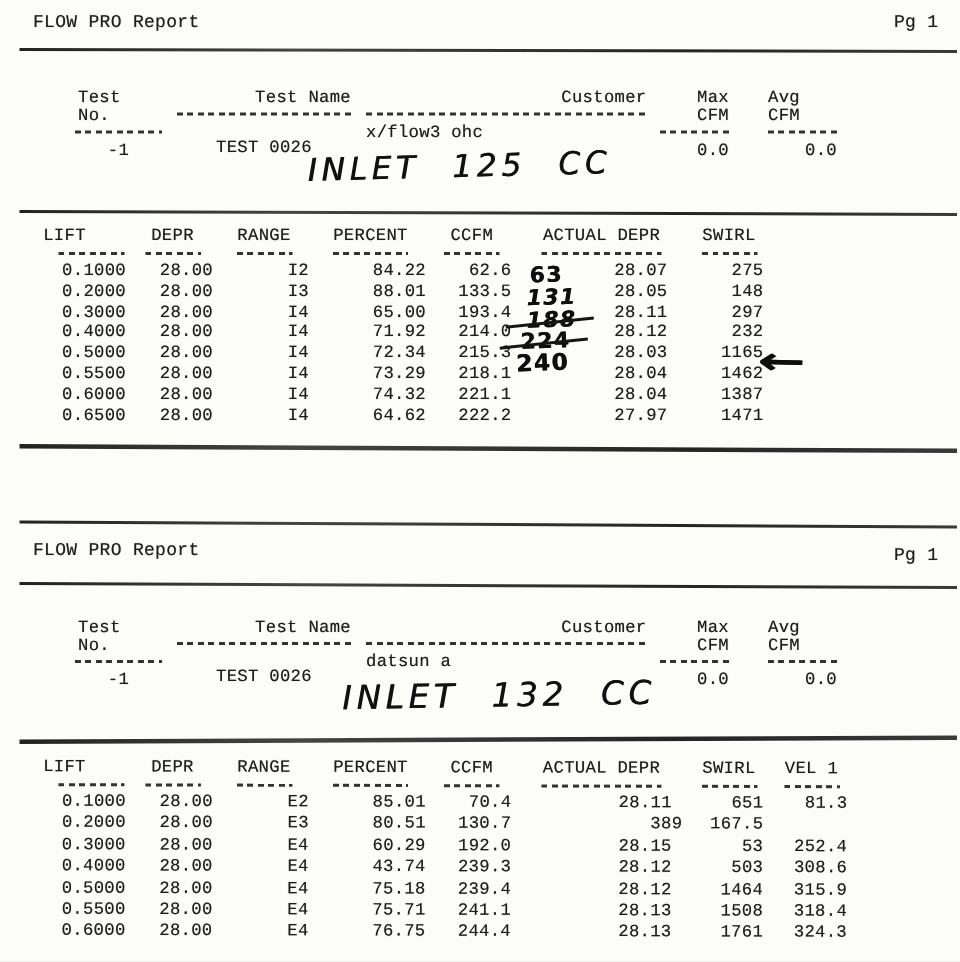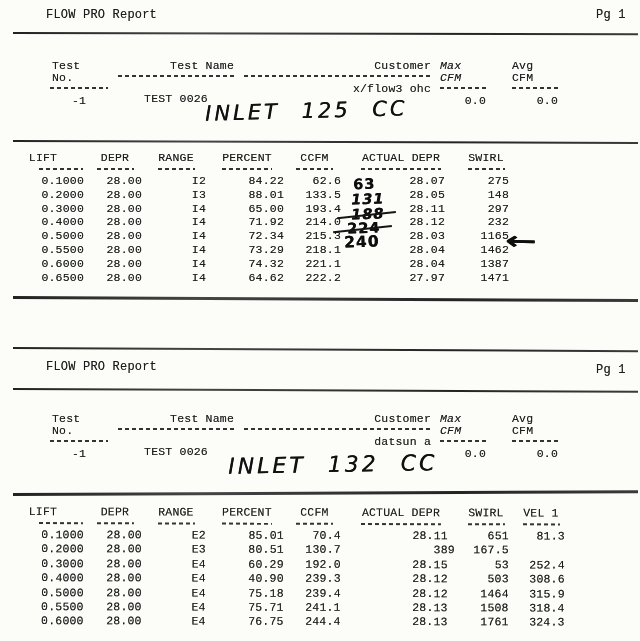--- a/index.html
+++ b/index.html
@@ -4,42 +4,42 @@
 <style>
   html,body{margin:0;padding:0;background:#e8e8e6;}
   .page{
     position:relative;width:640px;height:641px;margin:0 auto;
     background:#fcfcf9;overflow:hidden;
     font-family:"Liberation Mono","DejaVu Sans Mono",monospace;
     color:#1d1d1d;font-size:11.5px;letter-spacing:.2px;
     text-shadow:0 0 .5px rgba(20,20,20,.55);
   }
   
-  .rtitle{position:absolute;left:46px;font-size:12px;text-align:center;}
+  .rtitle{position:absolute;left:22px;font-size:12px;text-align:center;}
   .pg{position:absolute;left:596px;font-size:12px;}
   .rule{position:absolute;left:13px;width:625px;height:2px;
         background:linear-gradient(90deg,#222,#454545 30%,#242424 70%,#3a3a3a);
         transform-origin:left center;}
   .r1{top:32px;transform:rotate(.12deg);}
   .r2{top:140px;transform:rotate(.18deg);}
   .r3{top:296px;height:2.5px;transform:rotate(.28deg);}
   .r4{top:347px;transform:rotate(.3deg);}
   .r5{top:388px;transform:rotate(.25deg);}
   .r6{top:493px;height:2.5px;transform:rotate(-.25deg);}
   
   .info{position:absolute;left:10px;width:625px;height:40px;}
   .ic{position:absolute;top:0;}
   .ih{display:block;line-height:12px;}
   .idash{display:block;height:2px;margin-top:3px;
          background:repeating-linear-gradient(90deg,#333 0 4px,transparent 4px 7px);}
   .iv{display:block;line-height:12px;margin-top:6px;}
   .ic1{left:40px;width:58px;}  .ic1 .ih{text-align:left;padding-left:2px;} .ic1 .iv{text-align:center;}
   .ic2{left:108px;width:116px;} .ic2 .ih{text-align:right;} .ic2 .iv{text-align:center;margin-top:16px;}
-  .ic3{left:234px;width:187px;} .ic3 .ih{text-align:right;} .ic3 .iv{text-align:right;}
-  .ic4{left:430px;width:46px;}  .ic4 .ih{text-align:left;font-style:italic;} .ic4 .iv{text-align:right;}
+  .ic3{left:234px;width:187px;} .ic3 .ih{text-align:right;} .ic3 .iv{}
+  .ic4{left:430px;width:46px;}  .ic4 .ih{text-align:right;} .ic4 .iv{text-align:right;}
   .ic5{left:502px;width:46px;}  .ic5 .ih{} .ic5 .iv{text-align:right;}
   
   .tbl{position:absolute;left:0;width:640px;}
   .tbl1{top:151px;}
   .tbl2{top:505px;transform:rotate(.15deg);transform-origin:left top;}
   .tgrid{display:grid;}
   .g7{grid-template-columns:86px 58px 64px 78px 57px 116px 54px;}
   .g8{grid-template-columns:86px 58px 64px 78px 57px 116px 54px 56px;}
   .tgrid > span{display:block;}
   .hrow span{text-align:center;line-height:14px;}
@@ -331,21 +331,21 @@
       <span>60.29</span>
       <span>192.0</span>
       <span class="c-adepr">28.15</span>
       <span class="c-swirl">53</span>
       <span class="c-vel1">252.4</span>
     </div>
     <div class="tgrid g8 trow">
       <span class="c-lift">0.4000</span>
       <span>28.00</span>
       <span>E4</span>
-      <span>40.90</span>
+      <span>43.74</span>
       <span>239.3</span>
       <span class="c-adepr">28.12</span>
       <span class="c-swirl">503</span>
       <span class="c-vel1">308.6</span>
     </div>
     <div class="tgrid g8 trow">
       <span class="c-lift">0.5000</span>
       <span>28.00</span>
       <span>E4</span>
       <span>75.18</span>

